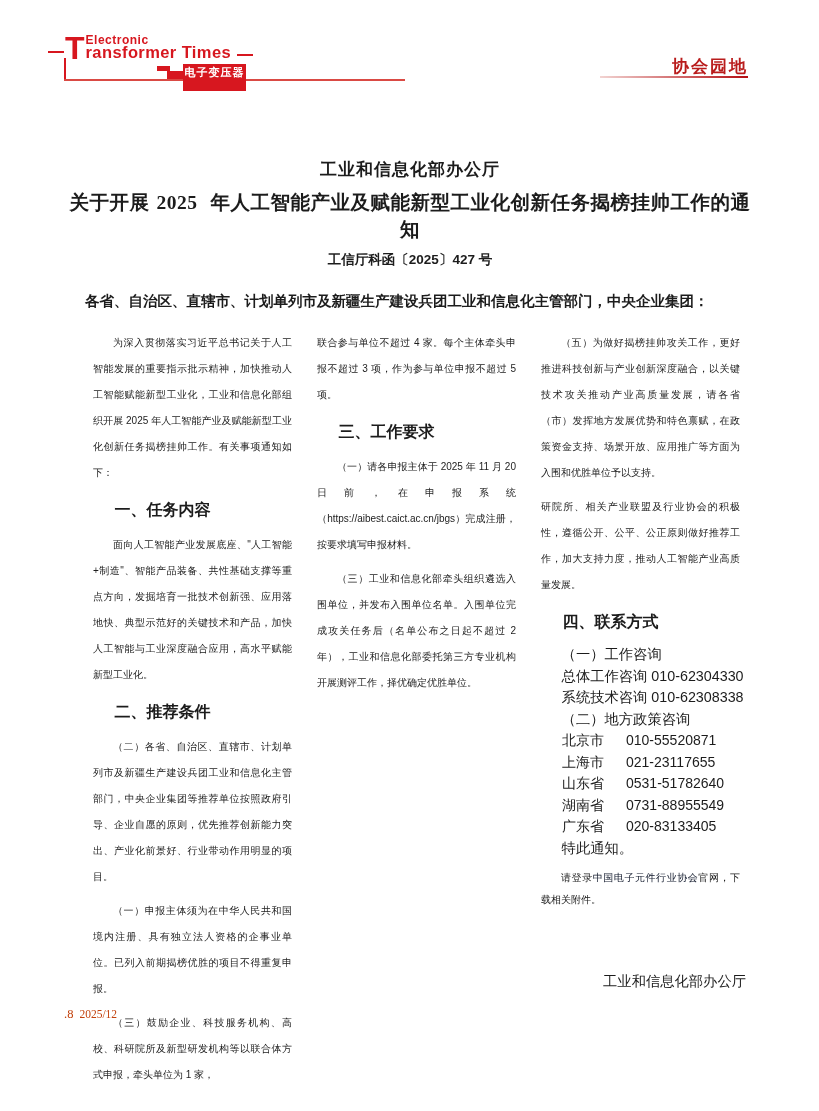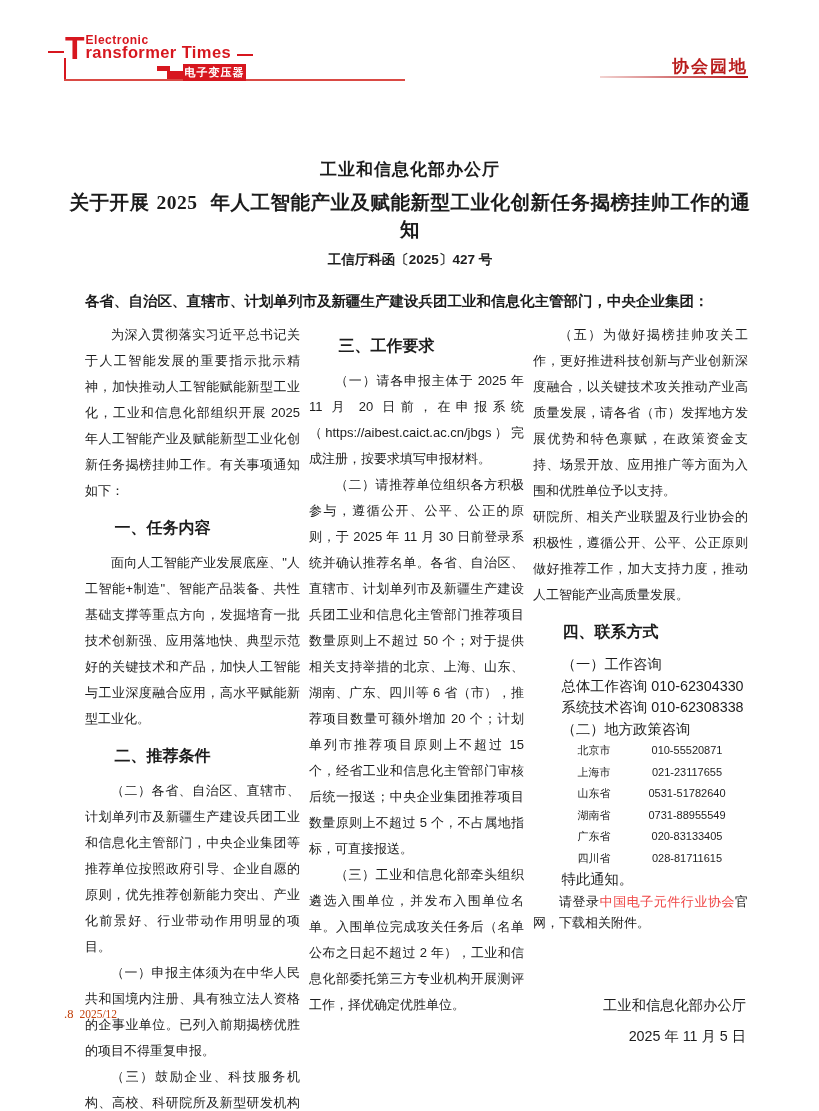--- a/index.html
+++ b/index.html
@@ -14,45 +14,45 @@
   .md-dash{display:inline-block;width:16px;height:2.5px;background:#d7171f;margin:0 1px 7px 0;}
   .md-dash.trail{margin:0 0 4px 6px;}
   .md-T{font-size:32px;font-weight:bold;line-height:24px;letter-spacing:0;}
   .md-stack{display:inline-block;margin-left:1px;}
   .md-sup{display:block;font-size:12px;font-weight:bold;letter-spacing:.5px;line-height:9px;}
   .md-word{display:block;font-size:16.5px;font-weight:bold;letter-spacing:.4px;line-height:15px;}
   .md-vline{position:absolute;left:64px;top:58px;width:2px;height:23px;background:#d7171f;}
   .md-rule{position:absolute;left:64px;top:79px;width:341px;height:1.5px;background:#da4a44;}
   .banner-step1{position:absolute;left:157px;top:66px;width:13px;height:5px;background:#d7171f;}
   .banner-step2{position:absolute;left:167px;top:71px;width:18px;height:8px;background:#d7171f;}
-  .banner{position:absolute;left:183px;top:64px;width:63px;height:17px;background:#d7171f;
+  .banner{position:absolute;left:183px;top:64px;width:63px;height:27px;background:#d7171f;
     color:#fff;font-size:11px;font-weight:bold;text-align:center;line-height:17px;letter-spacing:1px;}
   .section-label{position:absolute;right:71px;top:55px;font-size:17px;font-weight:bold;color:#b91c1c;letter-spacing:2px;}
   .section-rule{position:absolute;left:600px;top:76px;width:148px;height:2px;
     background:linear-gradient(to right,#f2d4d2,#b50d12);}
   
   .titles{position:absolute;left:60px;top:158px;width:700px;text-align:center;}
   .t1{font-size:17px;font-weight:bold;margin:0 0 8px 0;letter-spacing:1px;}
   .t2{font-size:19.5px;font-weight:bold;margin:0;letter-spacing:.5px;}
   .t2 .year{font-family:"Liberation Serif",serif;font-weight:bold;margin:0 13px 17px 7px;}
   .t3{font-size:13.5px;font-weight:bold;margin:8px 0 0 0;}
   
   .salutation{position:absolute;left:85px;top:292px;width:670px;font-size:14.5px;font-weight:bold;}
   
   .columns{position:absolute;left:85px;top:322px;width:663px;display:flex;gap:9px;}
   .col{width:215px;}
-  .para{margin:0;font-size:13px;line-height:26px;text-align:justify;text-indent:2em;}
+  .para{margin:8px;font-size:10px;line-height:26px;text-align:justify;text-indent:2em;}
   .para.noindent{text-indent:0;}
   .para.tight{line-height:21.5px;}
   .col-heading{margin:10px 0 8px 0;font-size:16px;font-weight:bold;text-indent:1.85em;line-height:28px;}
   .tline{margin:0;font-size:14.3px;line-height:21.5px;text-indent:2em;}
-  .contact-row{display:flex;padding-left:29px;font-size:11px;line-height:21.5px;text-align:center;}
+  .contact-row{display:flex;padding-left:29px;font-size:14px;line-height:21.5px;}
   .c-name{width:64px;flex:none;}
   .c-phone{flex:1;}
-  .link{color:#ef4444;font-family:Liberation Serif, serif;}
+  .link{color:#0f172a;font-family:Liberation Serif, serif;}
   .sign{margin:0;font-size:14.3px;line-height:31px;text-align:right;padding-right:2px;}
   .sign-first{margin-top:56px;}
   
   .footer{position:absolute;left:64px;top:1007px;font-family:Liberation Serif, serif;
     font-size:12.5px;color:#c2410c;}
   .footer .issue{font-size:11.5px;margin-left:6px;}
 </style>
 </head>
 <body>
 
@@ -89,23 +89,23 @@
     <div class="col">
         <p class="para">为深入贯彻落实习近平总书记关于人工智能发展的重要指示批示精神，加快推动人工智能赋能新型工业化，工业和信息化部组织开展 2025 年人工智能产业及赋能新型工业化创新任务揭榜挂帅工作。有关事项通知如下：</p>
         <p class="col-heading">一、任务内容</p>
         <p class="para">面向人工智能产业发展底座、"人工智能+制造"、智能产品装备、共性基础支撑等重点方向，发掘培育一批技术创新强、应用落地快、典型示范好的关键技术和产品，加快人工智能与工业深度融合应用，高水平赋能新型工业化。</p>
         <p class="col-heading">二、推荐条件</p>
         <p class="para">（二）各省、自治区、直辖市、计划单列市及新疆生产建设兵团工业和信息化主管部门，中央企业集团等推荐单位按照政府引导、企业自愿的原则，优先推荐创新能力突出、产业化前景好、行业带动作用明显的项目。</p>
         <p class="para">（一）申报主体须为在中华人民共和国境内注册、具有独立法人资格的企事业单位。已列入前期揭榜优胜的项目不得重复申报。</p>
         <p class="para">（三）鼓励企业、科技服务机构、高校、科研院所及新型研发机构等以联合体方式申报，牵头单位为 1 家，</p>
       </div>
     <div class="col">
+        <p class="para noindent">联合参与单位不超过 4 家。每个主体牵头申报不超过 3 项，作为参与单位申报不超过 5 项。</p>
         <p class="col-heading">三、工作要求</p>
         <p class="para">（一）请各申报主体于 2025 年 11 月 20 日前，在申报系统（https://aibest.caict.ac.cn/jbgs）完成注册，按要求填写申报材料。</p>
-        <p class="para">（二）请推荐单位组织各方积极参与，遵循公开、公平、公正的原则，于 2025 年 11 月 30 日前登录系统并确认推荐名单。各省、自治区、直辖市、计划单列市及新疆生产建设兵团工业和信息化主管部门推荐项目数量原则上不超过 50 个；对于提供相关支持举措的北京、上海、山东、湖南、广东、四川等 6 省（市），推荐项目数量可额外增加 20 个；计划单列市推荐项目原则上不超过 15 个，经省工业和信息化主管部门审核后统一报送；中央企业集团推荐项目数量原则上不超过 5 个，不占属地指标，可直接报送。</p>
         <p class="para">（三）工业和信息化部牵头组织遴选入围单位，并发布入围单位名单。入围单位完成攻关任务后（名单公布之日起不超过 2 年），工业和信息化部委托第三方专业机构开展测评工作，择优确定优胜单位。</p>
       </div>
     <div class="col">
         <p class="para">（五）为做好揭榜挂帅攻关工作，更好推进科技创新与产业创新深度融合，以关键技术攻关推动产业高质量发展，请各省（市）发挥地方发展优势和特色禀赋，在政策资金支持、场景开放、应用推广等方面为入围和优胜单位予以支持。</p>
         <p class="para noindent">研院所、相关产业联盟及行业协会的积极性，遵循公开、公平、公正原则做好推荐工作，加大支持力度，推动人工智能产业高质量发展。</p>
         <p class="col-heading">四、联系方式</p>
         <p class="tline">（一）工作咨询</p>
         <p class="tline">总体工作咨询 010-62304330</p>
         <p class="tline">系统技术咨询 010-62308338</p>
         <p class="tline">（二）地方政策咨询</p>
@@ -122,28 +122,23 @@
           <span class="c-phone">0531-51782640</span>
         </div>
         <div class="contact-row">
           <span class="c-name">湖南省</span>
           <span class="c-phone">0731-88955549</span>
         </div>
         <div class="contact-row">
           <span class="c-name">广东省</span>
           <span class="c-phone">020-83133405</span>
         </div>
-        <div class="contact-row">
-          <span class="c-name">四川省</span>
-          <span class="c-phone">028-81711615</span>
-        </div>
         <p class="tline">特此通知。</p>
         <p class="para tight">请登录<span class="link">中国电子元件行业协会</span>官网，下载相关附件。</p>
         <p class="sign sign-first">工业和信息化部办公厅</p>
-        <p class="sign">2025 年 11 月 5 日</p>
       </div>
   </div>
 
   <div class="footer">
     <span>.8</span><span class="issue">2025/12</span>
   </div>
 
 </div>
 
 </body></html>

